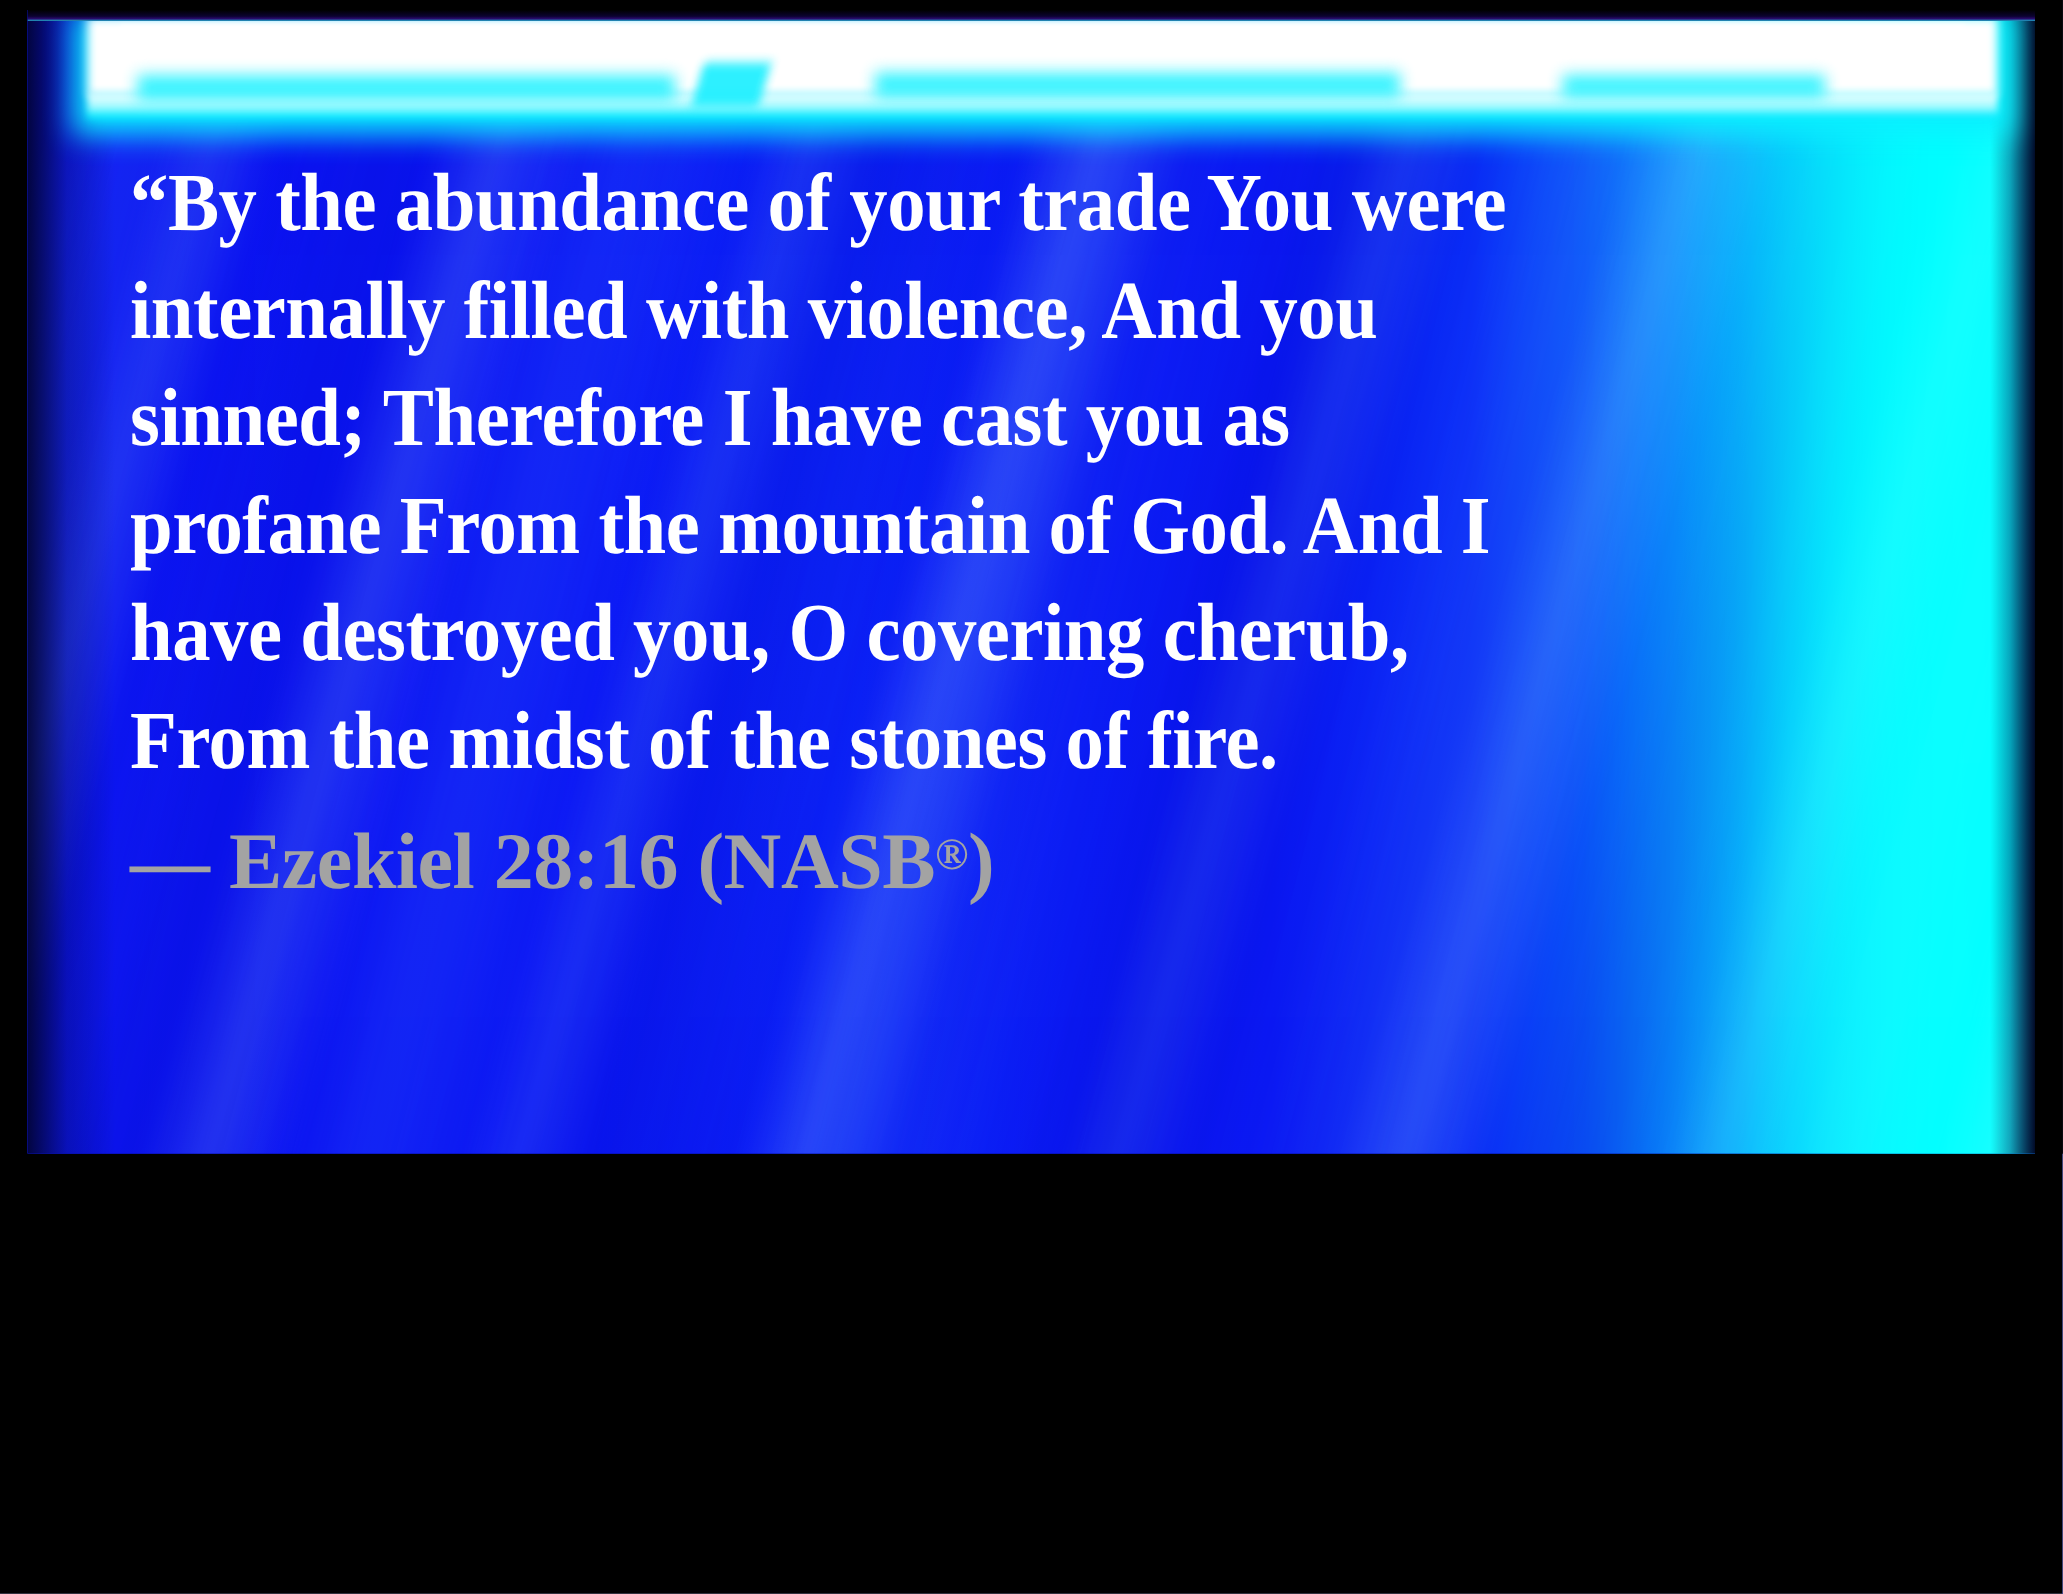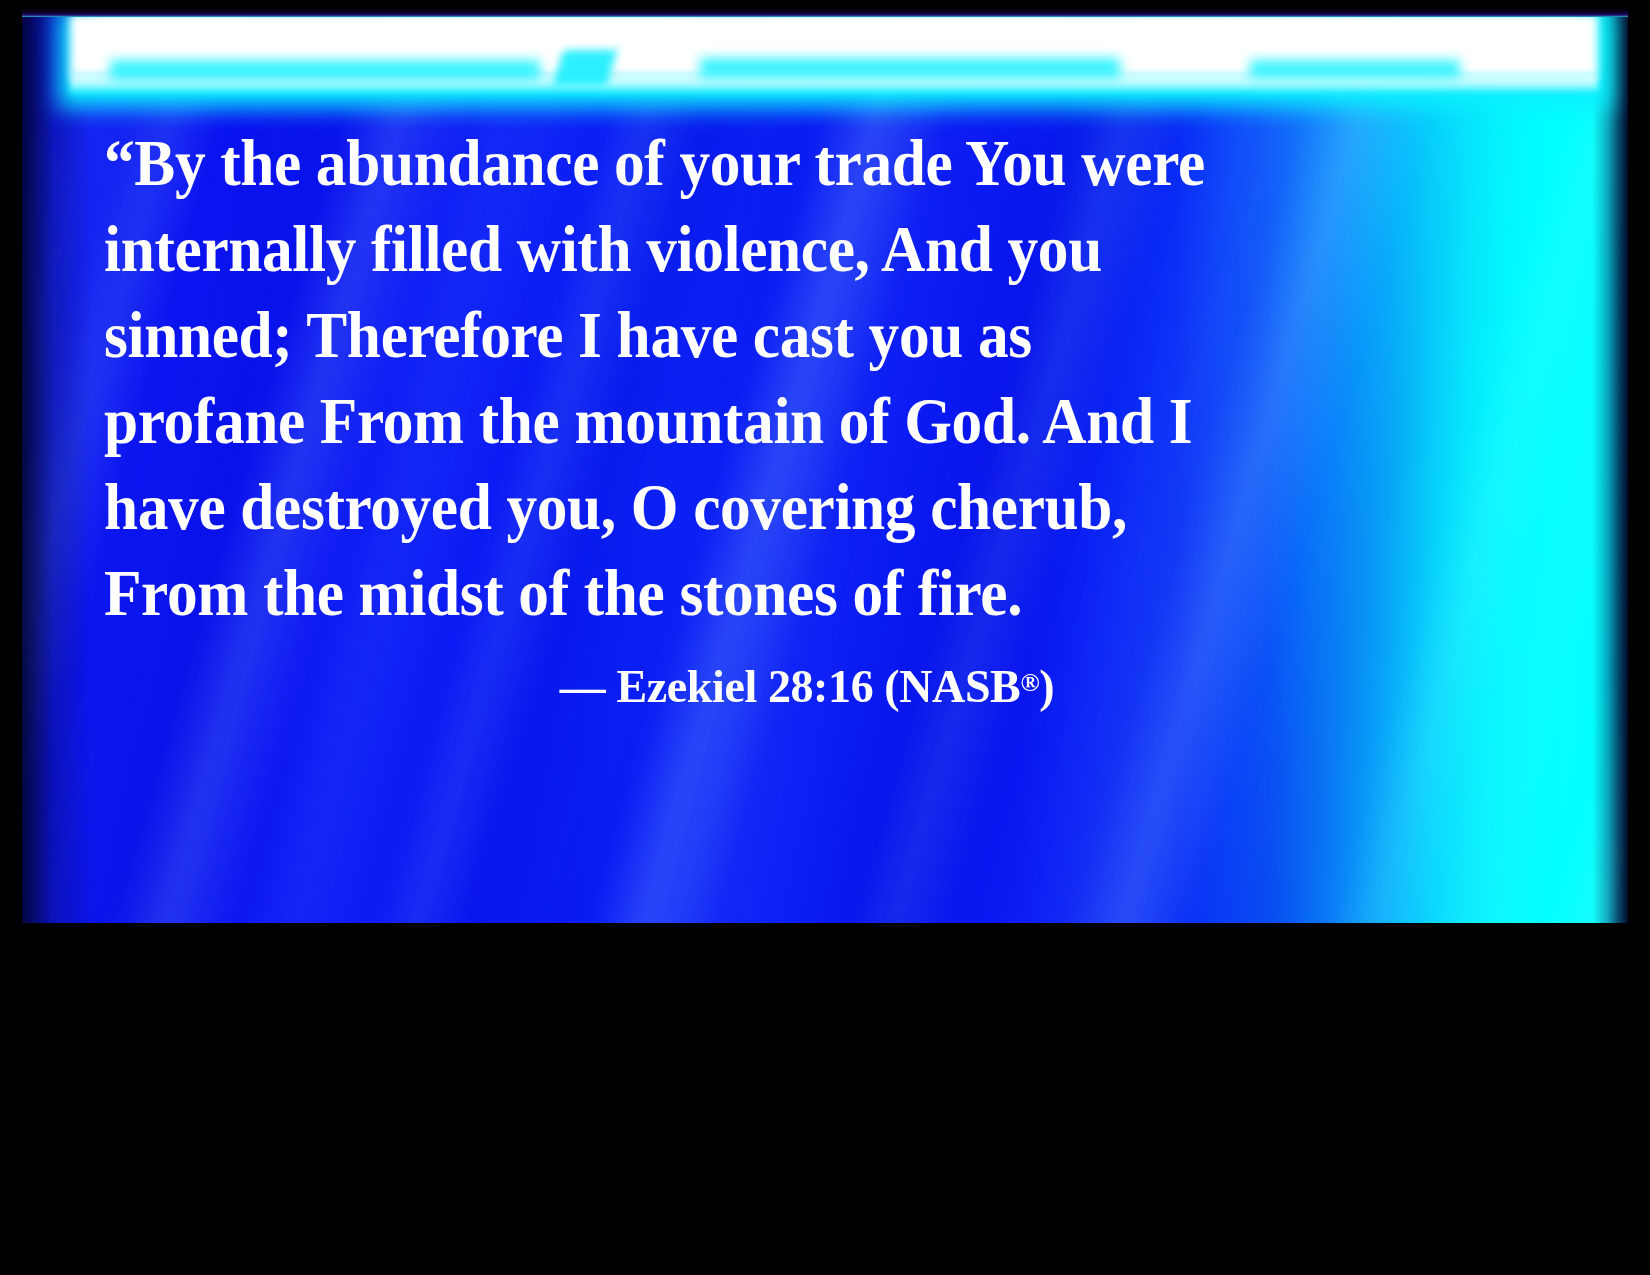--- a/index.html
+++ b/index.html
@@ -251,27 +251,27 @@
     color: #ffffff;
     font-weight: bold;
     font-size: 66px;
     line-height: 86px;
     letter-spacing: -0.4px;
     white-space: nowrap;
     transform: scaleX(0.93);
     transform-origin: left center;
   }
   .attribution {
-    color: #ffffff;
+    color: #a3a3a3;
     font-weight: bold;
-    font-size: 46px;
+    font-size: 64px;
     line-height: 86px;
     letter-spacing: -0.4px;
     white-space: nowrap;
-    text-align: center;
+    text-align: left;
     margin-top: 4px;
     padding-right: 14px;
   }
   .attribution .reg {
     font-size: 0.56em;
     vertical-align: 0.44em;
     font-weight: bold;
   }
 </style>
 </head>

